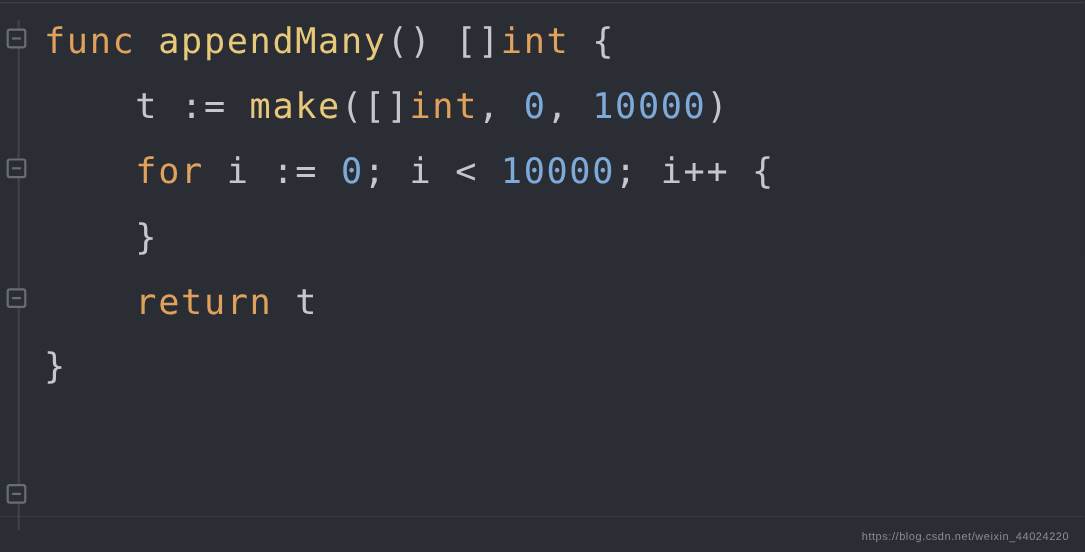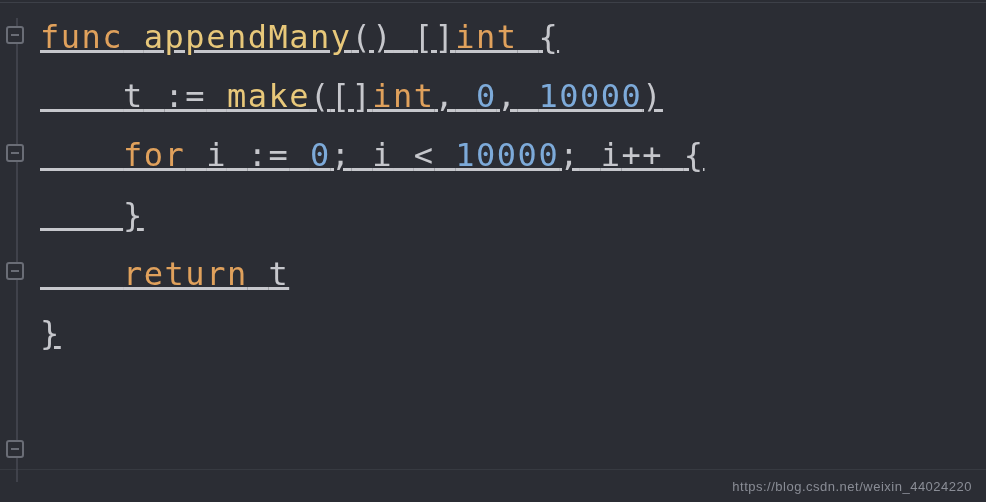--- a/index.html
+++ b/index.html
@@ -15,21 +15,20 @@
       font-size: 32px;
       color: #c6c7cc;
       position: relative;
       overflow: hidden;
     }
     .editor {
       position: relative;
       width: 100%;
       height: 100%;
       padding-top: 8px;
-      text-decoration: underline;
     }
     .gutter {
       position: absolute;
       left: 0;
       top: 0;
       width: 32px;
       height: 100%;
       display: flex;
       flex-direction: column;
     }
@@ -88,21 +87,21 @@
     .kw { color: #e0a15c; }
     .fn { color: #e8c87a; }
     .var { color: #c6c7cc; }
     .op { color: #c6c7cc; }
     .num { color: #7daad9; }
     .paren { color: #c6c7cc; }
     .watermark {
       position: absolute;
       bottom: 8px;
       right: 14px;
-      font-size: 13px;
+      font-size: 10px;
       color: #8a8d96;
       letter-spacing: 0.5px;
       font-family: Arial, sans-serif;
     }
     .hr-top {
       position: absolute;
       top: 2px;
       left: 0;
       right: 0;
       height: 1px;

